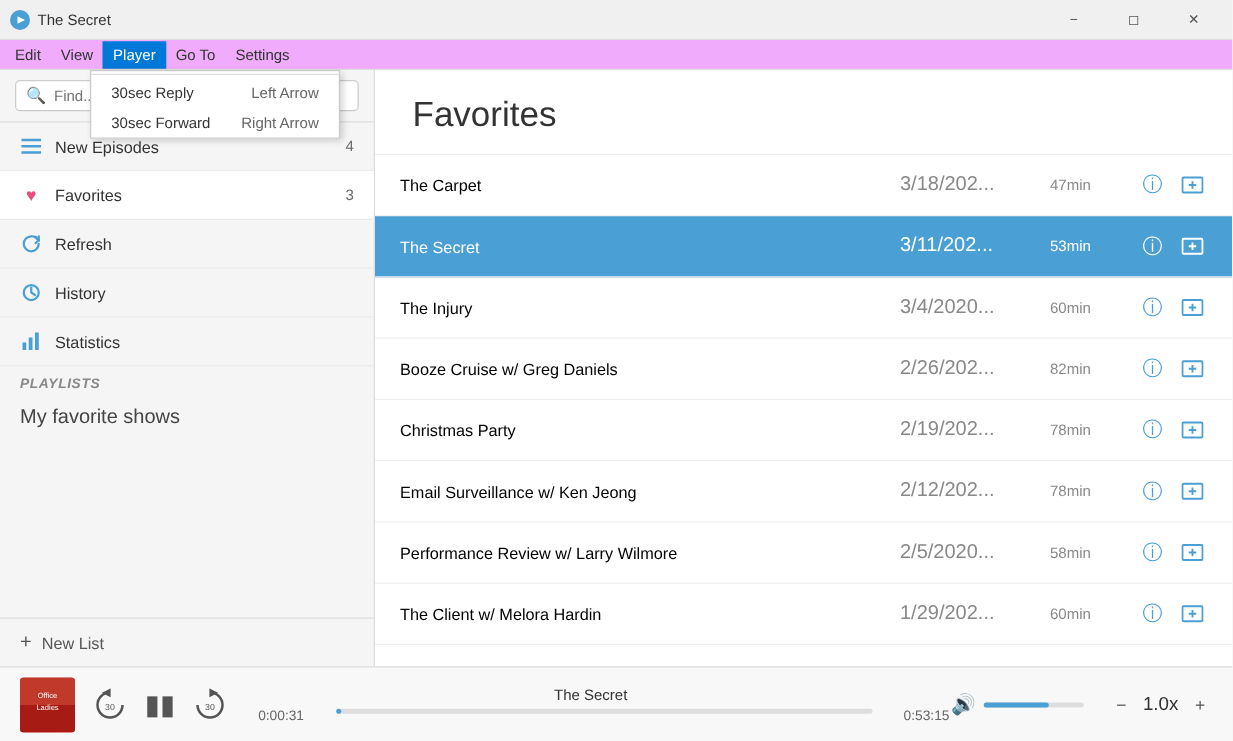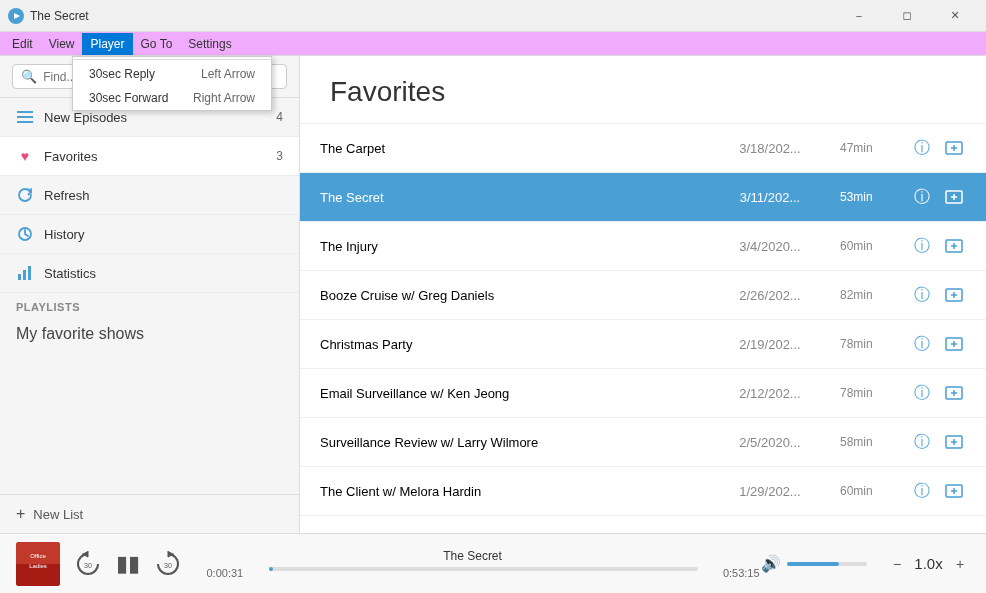--- a/index.html
+++ b/index.html
@@ -170,20 +170,21 @@
     }
     .nav-icon.heart { color: #e74c7c; }
 
     .sidebar-playlists {
       padding: 8px 16px 4px;
       font-size: 11px;
       color: #888;
       font-weight: bold;
       text-transform: uppercase;
       letter-spacing: 0.5px;
+      font-style: italic;
     }
     .playlist-item {
       padding: 8px 16px;
       font-size: 16px;
       color: #444;
       cursor: pointer;
     }
 
     .sidebar-new-list {
       display: flex;
@@ -236,23 +237,23 @@
     .episode-row.active .episode-duration,
     .episode-row.active .episode-action { color: white; }
 
     .episode-title {
       flex: 1;
       font-size: 13px;
       font-weight: 400;
     }
     .episode-date {
       width: 100px;
-      font-size: 13px;
+      font-size: 16px;
       color: #888;
-      text-align: center;
+      text-align: left;
       margin-right: 20px;
     }
     .episode-duration {
       width: 50px;
       font-size: 12px;
       color: #888;
       margin-right: 20px;
     }
     .episode-actions {
       display: flex;
@@ -610,21 +611,21 @@
             <svg width="18" height="18" viewBox="0 0 18 18">
                 <rect x="1" y="3" width="16" height="12" rx="1" stroke="#4a9fd4" stroke-width="1.5" fill="none"></rect>
                 <line x1="9" y1="6" x2="9" y2="12" stroke="#4a9fd4" stroke-width="1.5"></line>
                 <line x1="6" y1="9" x2="12" y2="9" stroke="#4a9fd4" stroke-width="1.5"></line>
               </svg>
           </span>
         </div>
       </div>
 
       <div class="episode-row">
-        <span class="episode-title">Surveillance Review w/ Larry Wilmore</span>
+        <span class="episode-title">Performance Review w/ Larry Wilmore</span>
         <span class="episode-date">2/5/2020...</span>
         <span class="episode-duration">58min</span>
         <div class="episode-actions">
           <span class="episode-action">ⓘ</span>
           <span class="episode-action">
             <svg width="18" height="18" viewBox="0 0 18 18">
                 <rect x="1" y="3" width="16" height="12" rx="1" stroke="#4a9fd4" stroke-width="1.5" fill="none"></rect>
                 <line x1="9" y1="6" x2="9" y2="12" stroke="#4a9fd4" stroke-width="1.5"></line>
                 <line x1="6" y1="9" x2="12" y2="9" stroke="#4a9fd4" stroke-width="1.5"></line>
               </svg>

